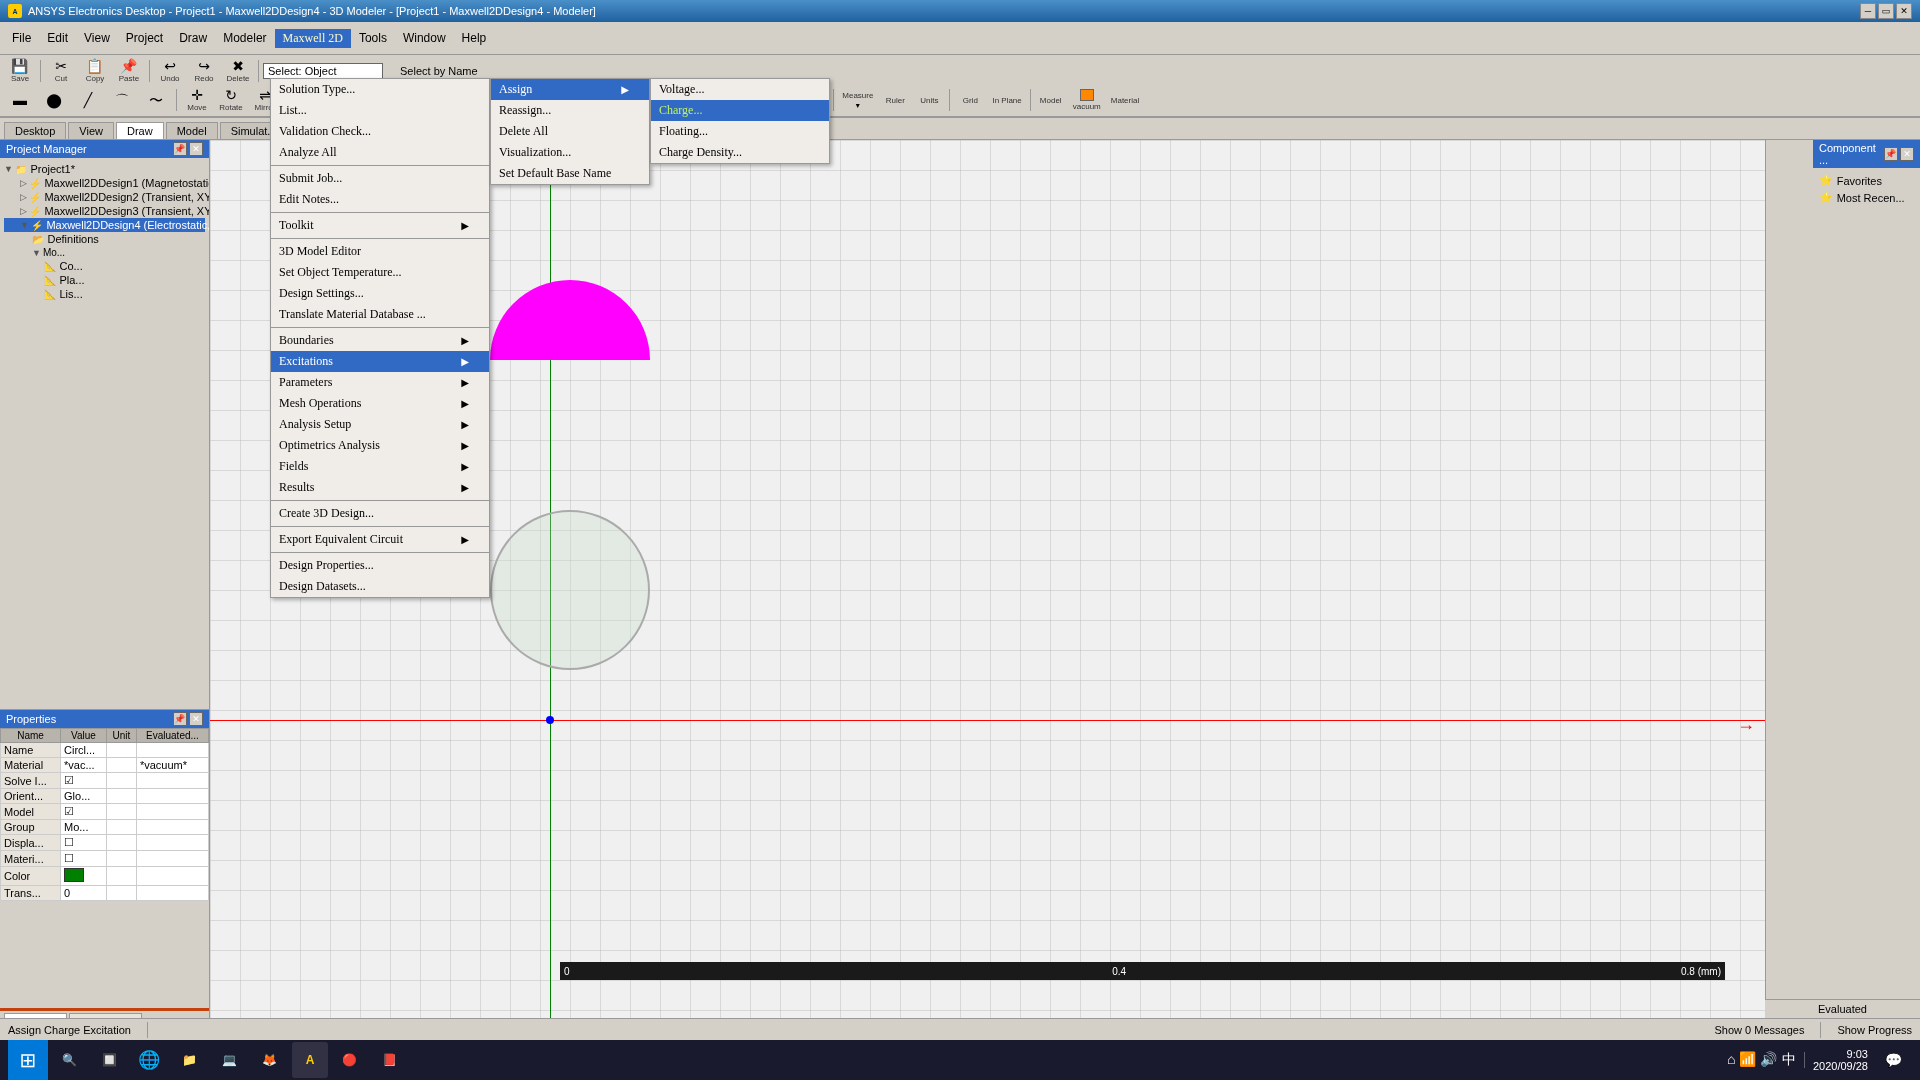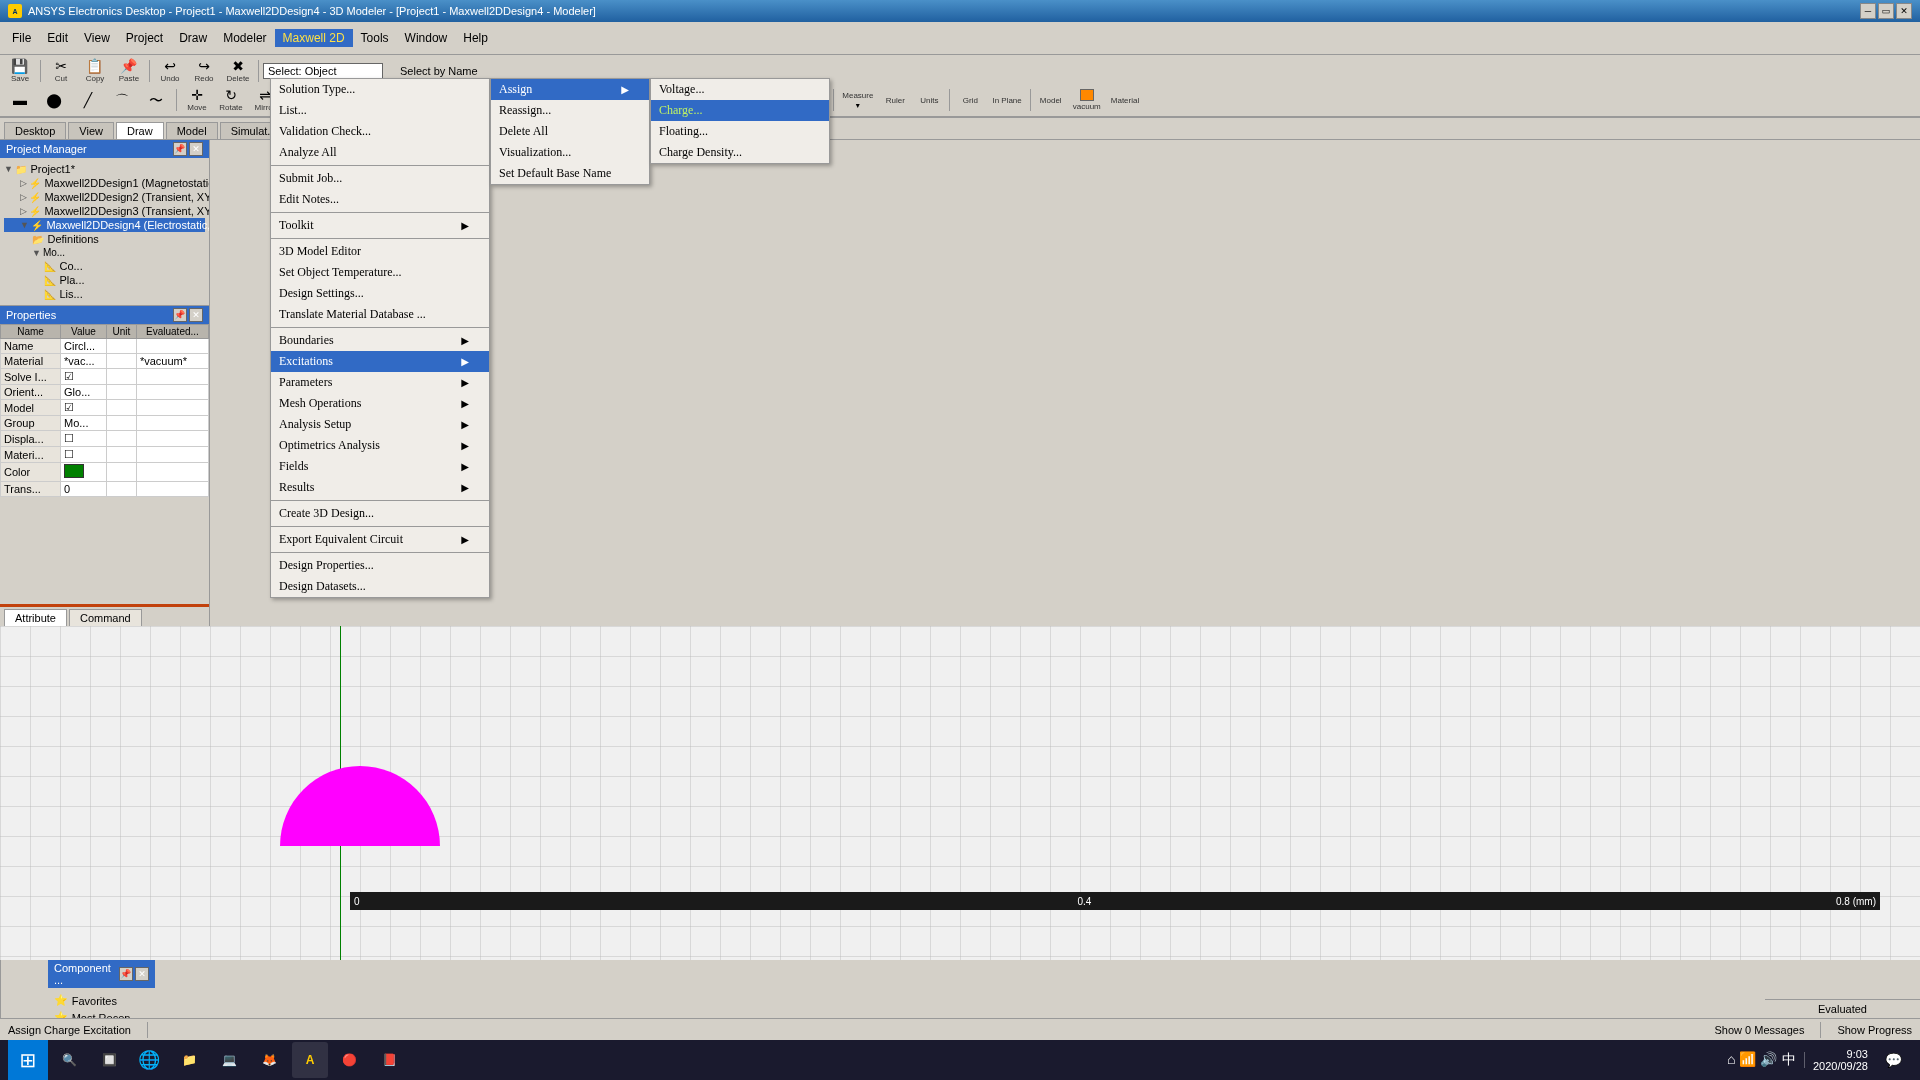--- a/index.html
+++ b/index.html
@@ -41,21 +41,21 @@
       display: flex;
       align-items: center;
       padding: 16px 4px;
     }
     .menu-item {
       padding: 2px 8px;
       cursor: pointer;
       font-size: 12px;
       white-space: nowrap;
     }
-    .menu-item.active { background: #316ac5; color: #fde047; }
+    .menu-item.active { background: #316ac5; color: #fef9c3; font-family: Liberation Serif, serif; }
 
     
     #toolbars {
       background: #d4d0c8;
       border-bottom: 2px solid #999;
       padding: 2px 4px;
       display: flex;
       flex-direction: column;
       gap: 1px;
     }
@@ -515,21 +515,21 @@
 </div>
 
 <div style="height:22px;background:#d4d0c8;border-bottom:1px solid #999;display:flex;align-items:flex-end;padding-left:4px;">
   <div style="padding:2px 10px;background:#c8c4bc;border:1px solid #999;border-bottom:none;font-size:11px;cursor:pointer;">Desktop</div>
   <div style="padding:2px 10px;background:#c8c4bc;border:1px solid #999;border-bottom:none;font-size:11px;cursor:pointer;margin-left:2px;">View</div>
   <div style="padding:2px 10px;background:white;border:1px solid #999;border-bottom:none;font-size:11px;cursor:pointer;margin-left:2px;">Draw</div>
   <div style="padding:2px 10px;background:#c8c4bc;border:1px solid #999;border-bottom:none;font-size:11px;cursor:pointer;margin-left:2px;">Model</div>
   <div style="padding:2px 10px;background:#c8c4bc;border:1px solid #999;border-bottom:none;font-size:11px;cursor:pointer;margin-left:2px;">Simulat...</div>
 </div>
 
-<div id="main-layout" style="height:calc(1080px - 22px - 62px - 22px - 22px - 40px - 22px);flex-direction:column;">
+<div id="main-layout" style="height:calc(1080px - 22px - 62px - 22px - 22px - 40px - 22px);">
 
   <div id="left-panel">
 
     <div id="project-manager">
       <div class="panel-header">
         <span>Project Manager</span>
         <div class="panel-header-btns">
           <div class="ph-btn">📌</div>
           <div class="ph-btn">✕</div>
         </div>

